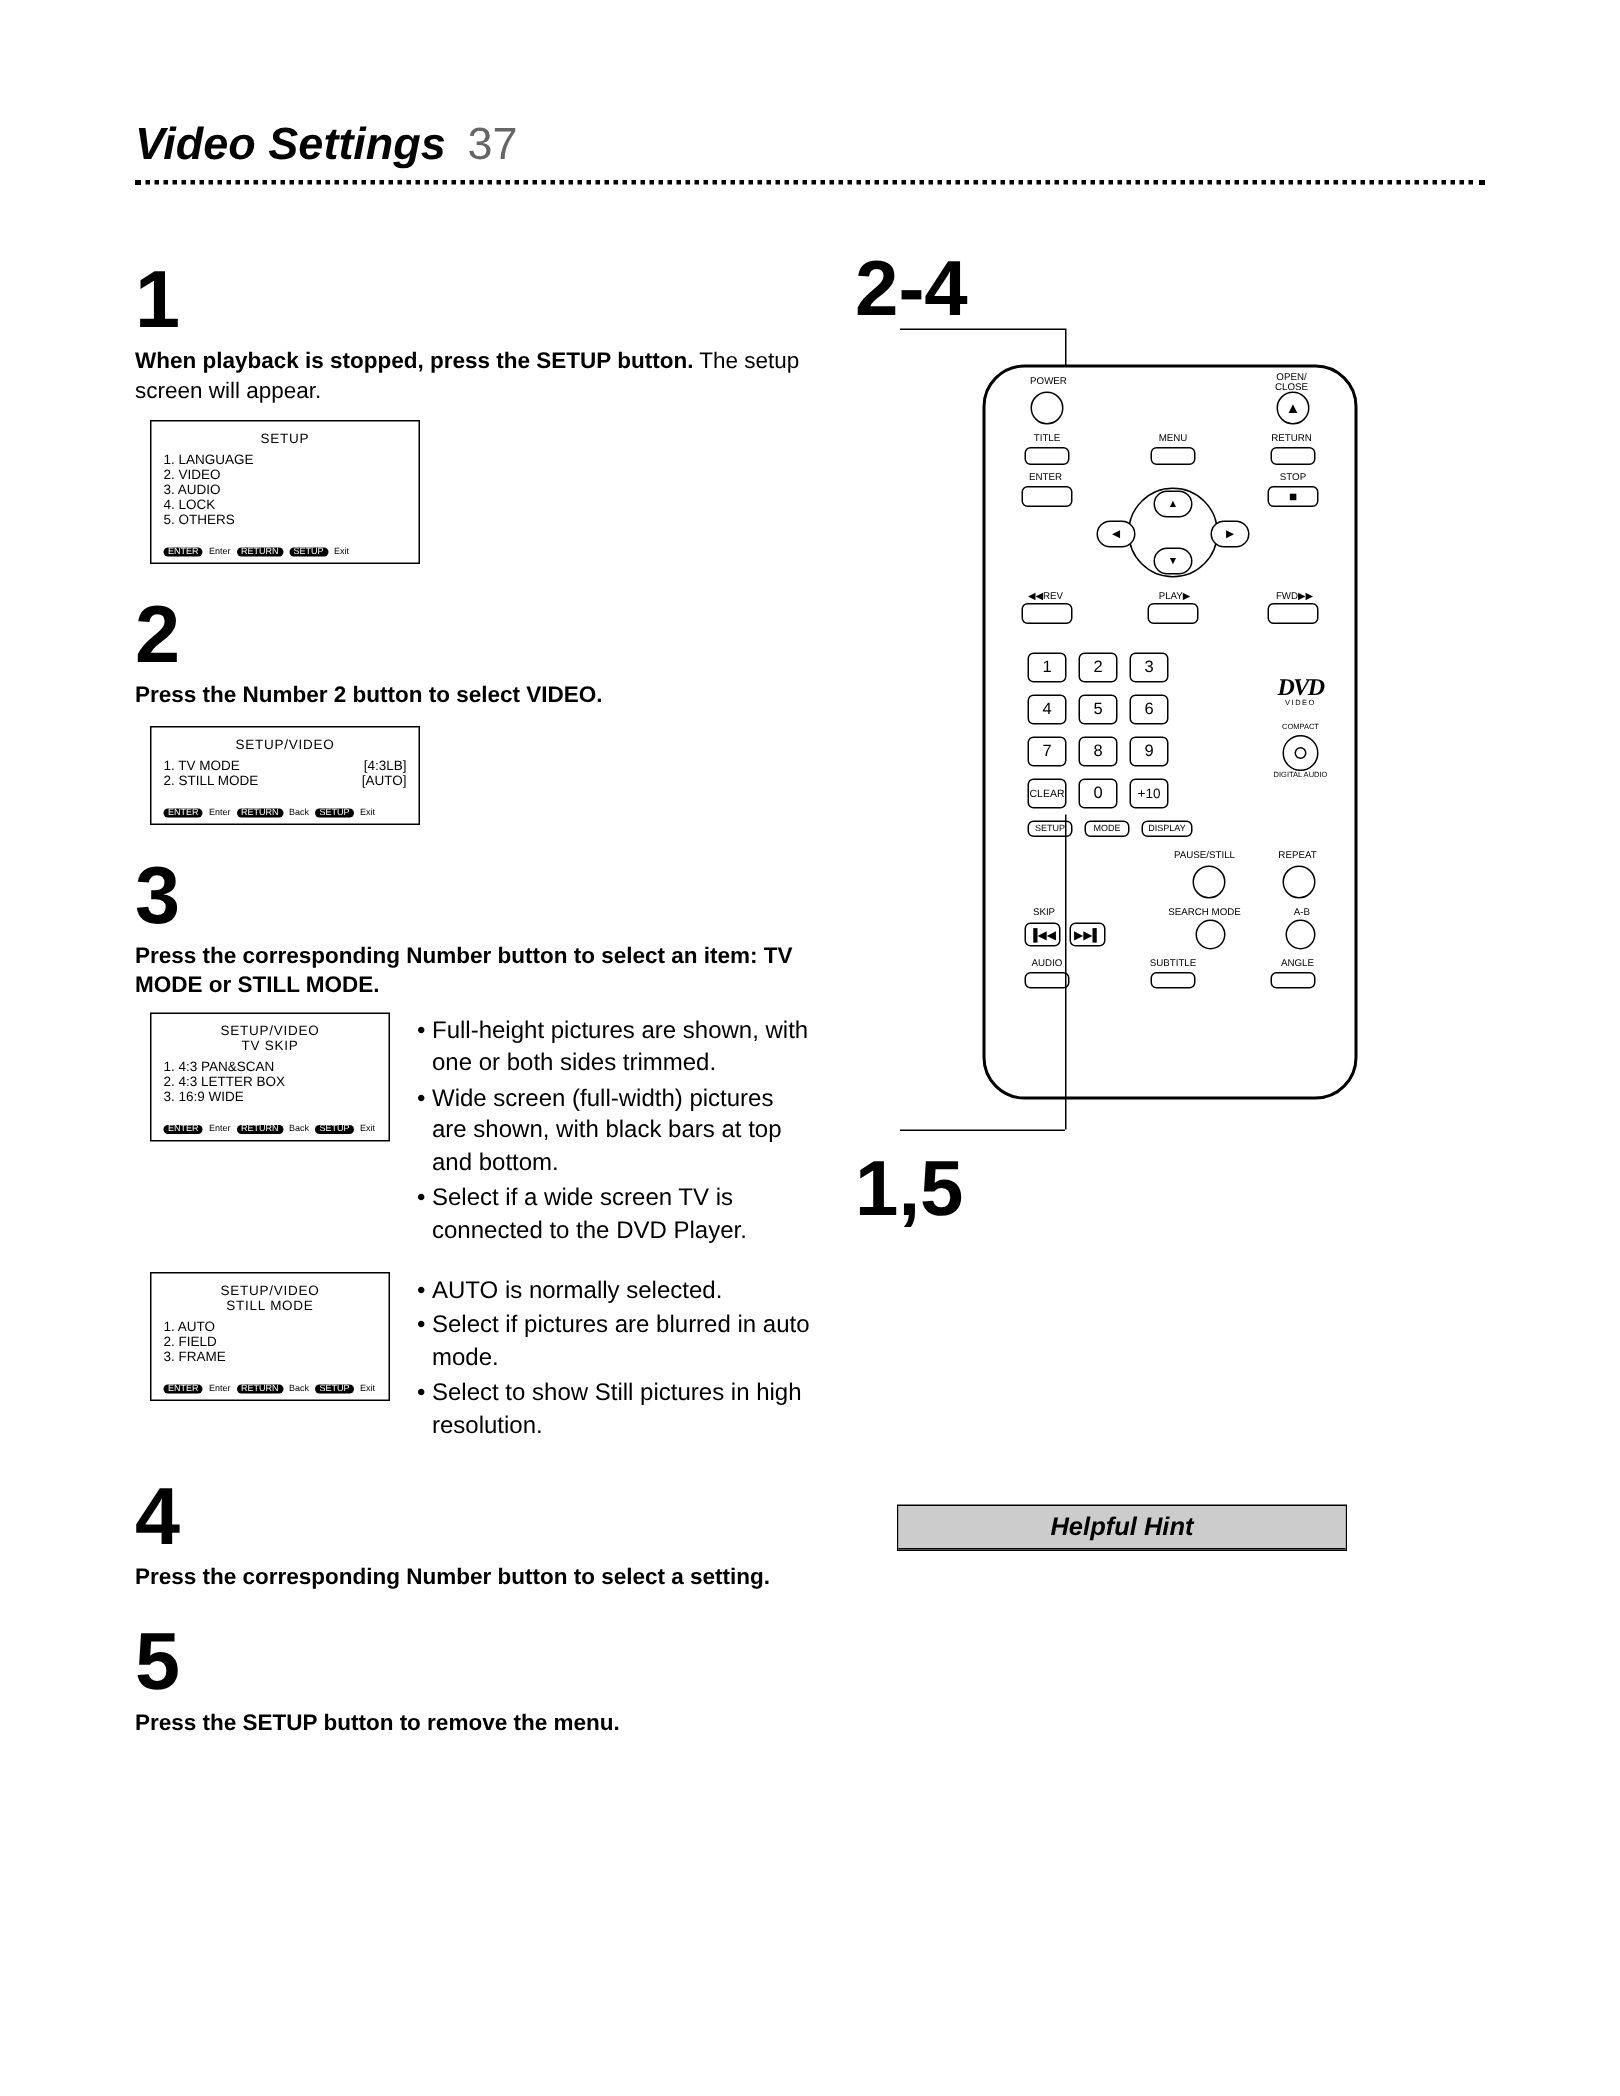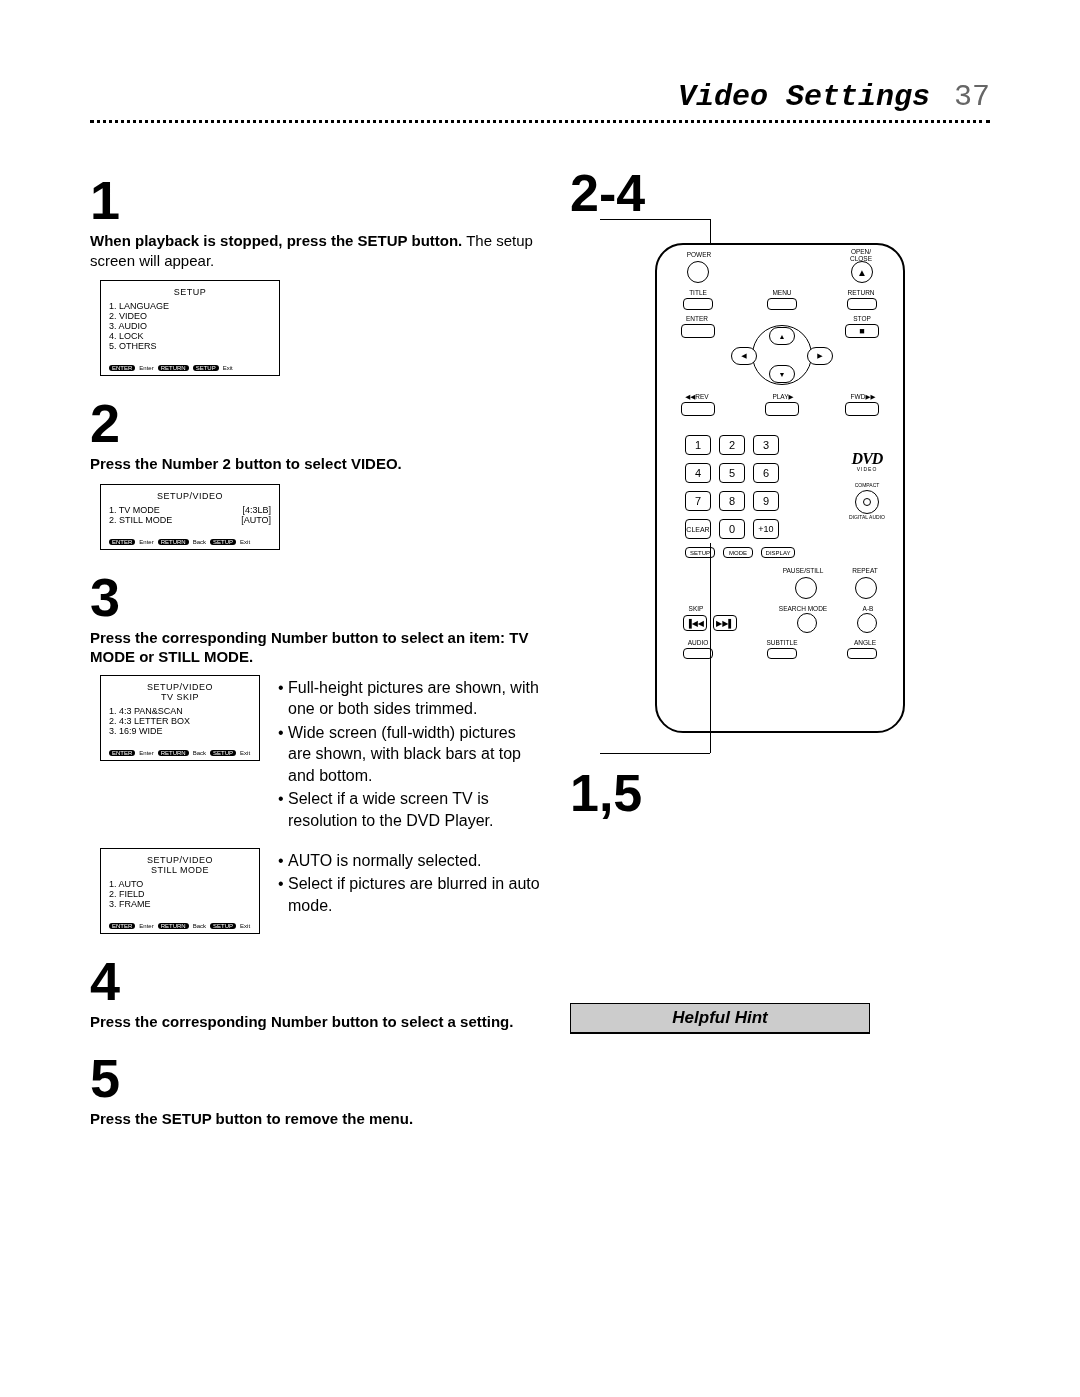--- a/index.html
+++ b/index.html
@@ -7,25 +7,24 @@
     background: #fff;
     font-family: Arial, Helvetica, sans-serif;
     color: #000;
     width: 1080px;
     height: 1397px;
     position: relative;
     padding: 80px 90px 50px 90px;
     font-size: 15px;
   }
   .header {
-    text-align: right;
     font-style: italic;
     font-weight: bold;
     font-size: 30px;
-    font-family: Liberation Mono, monospace;
+    font-family: Liberation Sans, sans-serif;
   }
   .header .pgnum { font-weight: normal; color:#666; font-style: normal; margin-left:6px;}
   .dotted-rule {
     border-top: 3px dotted #000;
     margin-top: 6px;
     margin-bottom: 30px;
   }
   .columns {
     display: flex;
     gap: 30px;
@@ -111,20 +110,21 @@
   }
   .round { border-radius: 50%; }
   .rect { border-radius: 4px; }
   .tinylabel { position:absolute; font-size:6.5px; text-align:center; }
 
   
   .hint {
     margin-top: 180px;
     border: 1px solid #000;
     width: 300px;
+    margin-left: 28px;
   }
   .hint-title {
     background: #ccc;
     font-weight: bold;
     font-style: italic;
     text-align: center;
     padding: 4px 0;
     font-size: 17px;
     border-bottom: 1px solid #000;
   }
@@ -222,21 +222,21 @@
             <span class="pill-txt">Enter</span>
           <span class="pill">RETURN</span>
             <span class="pill-txt">Back</span>
           <span class="pill">SETUP</span>
             <span class="pill-txt">Exit</span>
         </div>
       </div>
       <ul class="bullets">
         <li>Full-height pictures are shown, with one or both sides trimmed.</li>
         <li>Wide screen (full-width) pictures are shown, with black bars at top and bottom.</li>
-        <li>Select if a wide screen TV is resolution to the DVD Player.</li>
+        <li>Select if a wide screen TV is connected to the DVD Player.</li>
       </ul>
     </div>
 
     <div class="osd-pair">
       <div class="osd" style="width:160px">
         <div class="osd-title" style="margin-bottom:0">SETUP/VIDEO</div>
         <div class="osd-title">STILL MODE</div>
         <div>1. AUTO</div>
         <div>2. FIELD</div>
         <div>3. FRAME</div>
@@ -245,20 +245,21 @@
             <span class="pill-txt">Enter</span>
           <span class="pill">RETURN</span>
             <span class="pill-txt">Back</span>
           <span class="pill">SETUP</span>
             <span class="pill-txt">Exit</span>
         </div>
       </div>
       <ul class="bullets">
         <li>AUTO is normally selected.</li>
         <li>Select if pictures are blurred in auto mode.</li>
+        <li>Select to show Still pictures in high resolution.</li>
       </ul>
     </div>
 
     <div class="stepnum">4</div>
     <div class="stepbody bold">Press the corresponding Number button to select a setting.</div>
 
     <div class="stepnum">5</div>
     <div class="stepbody bold">Press the SETUP button to remove the menu.</div>
 
   </div>

